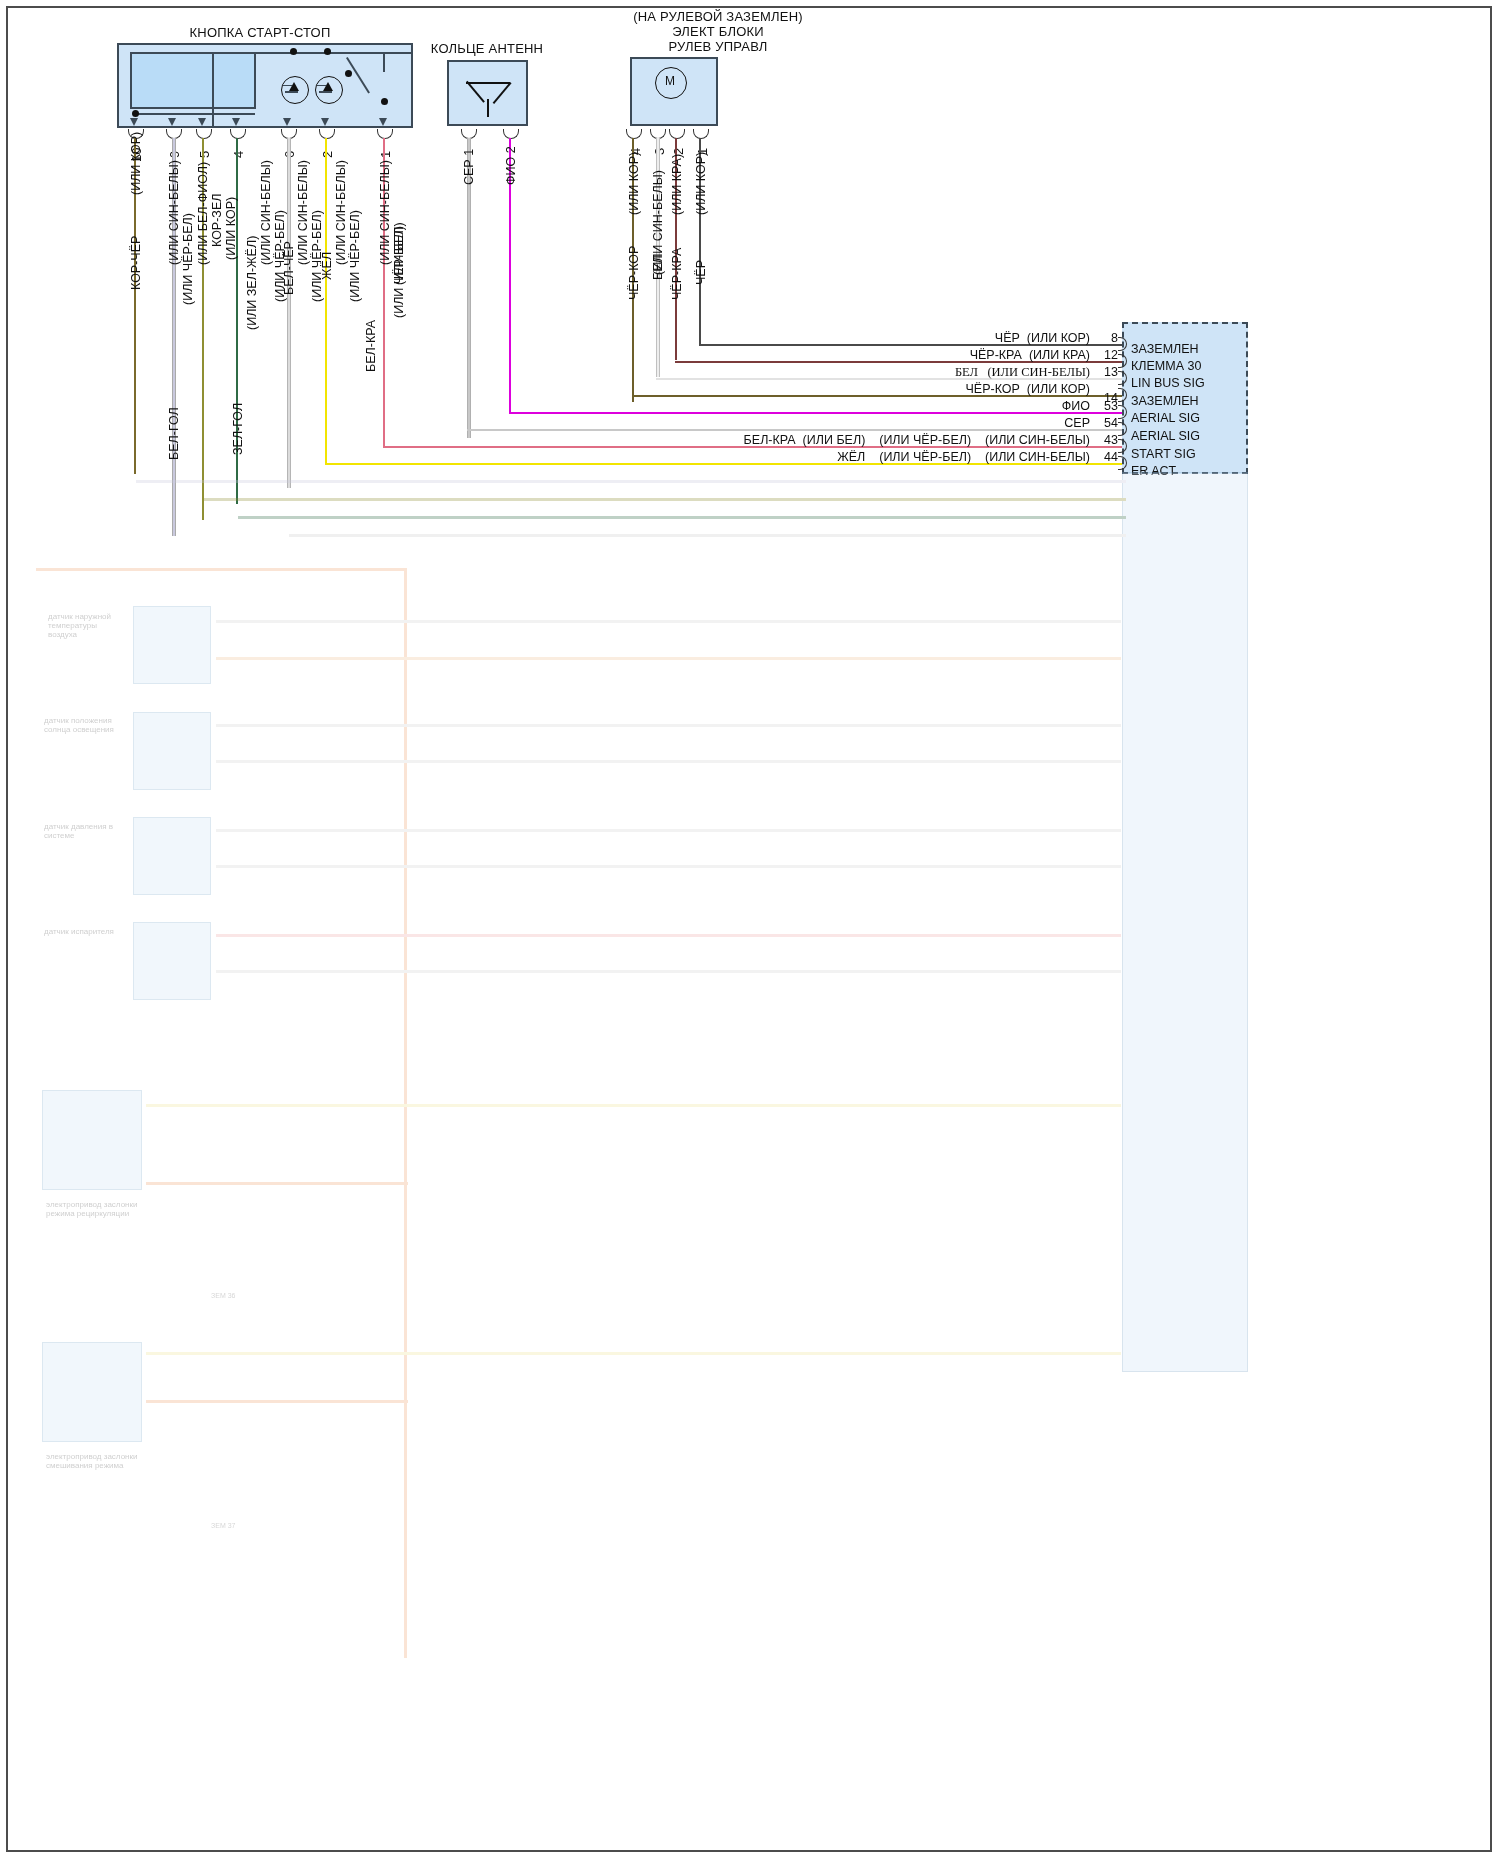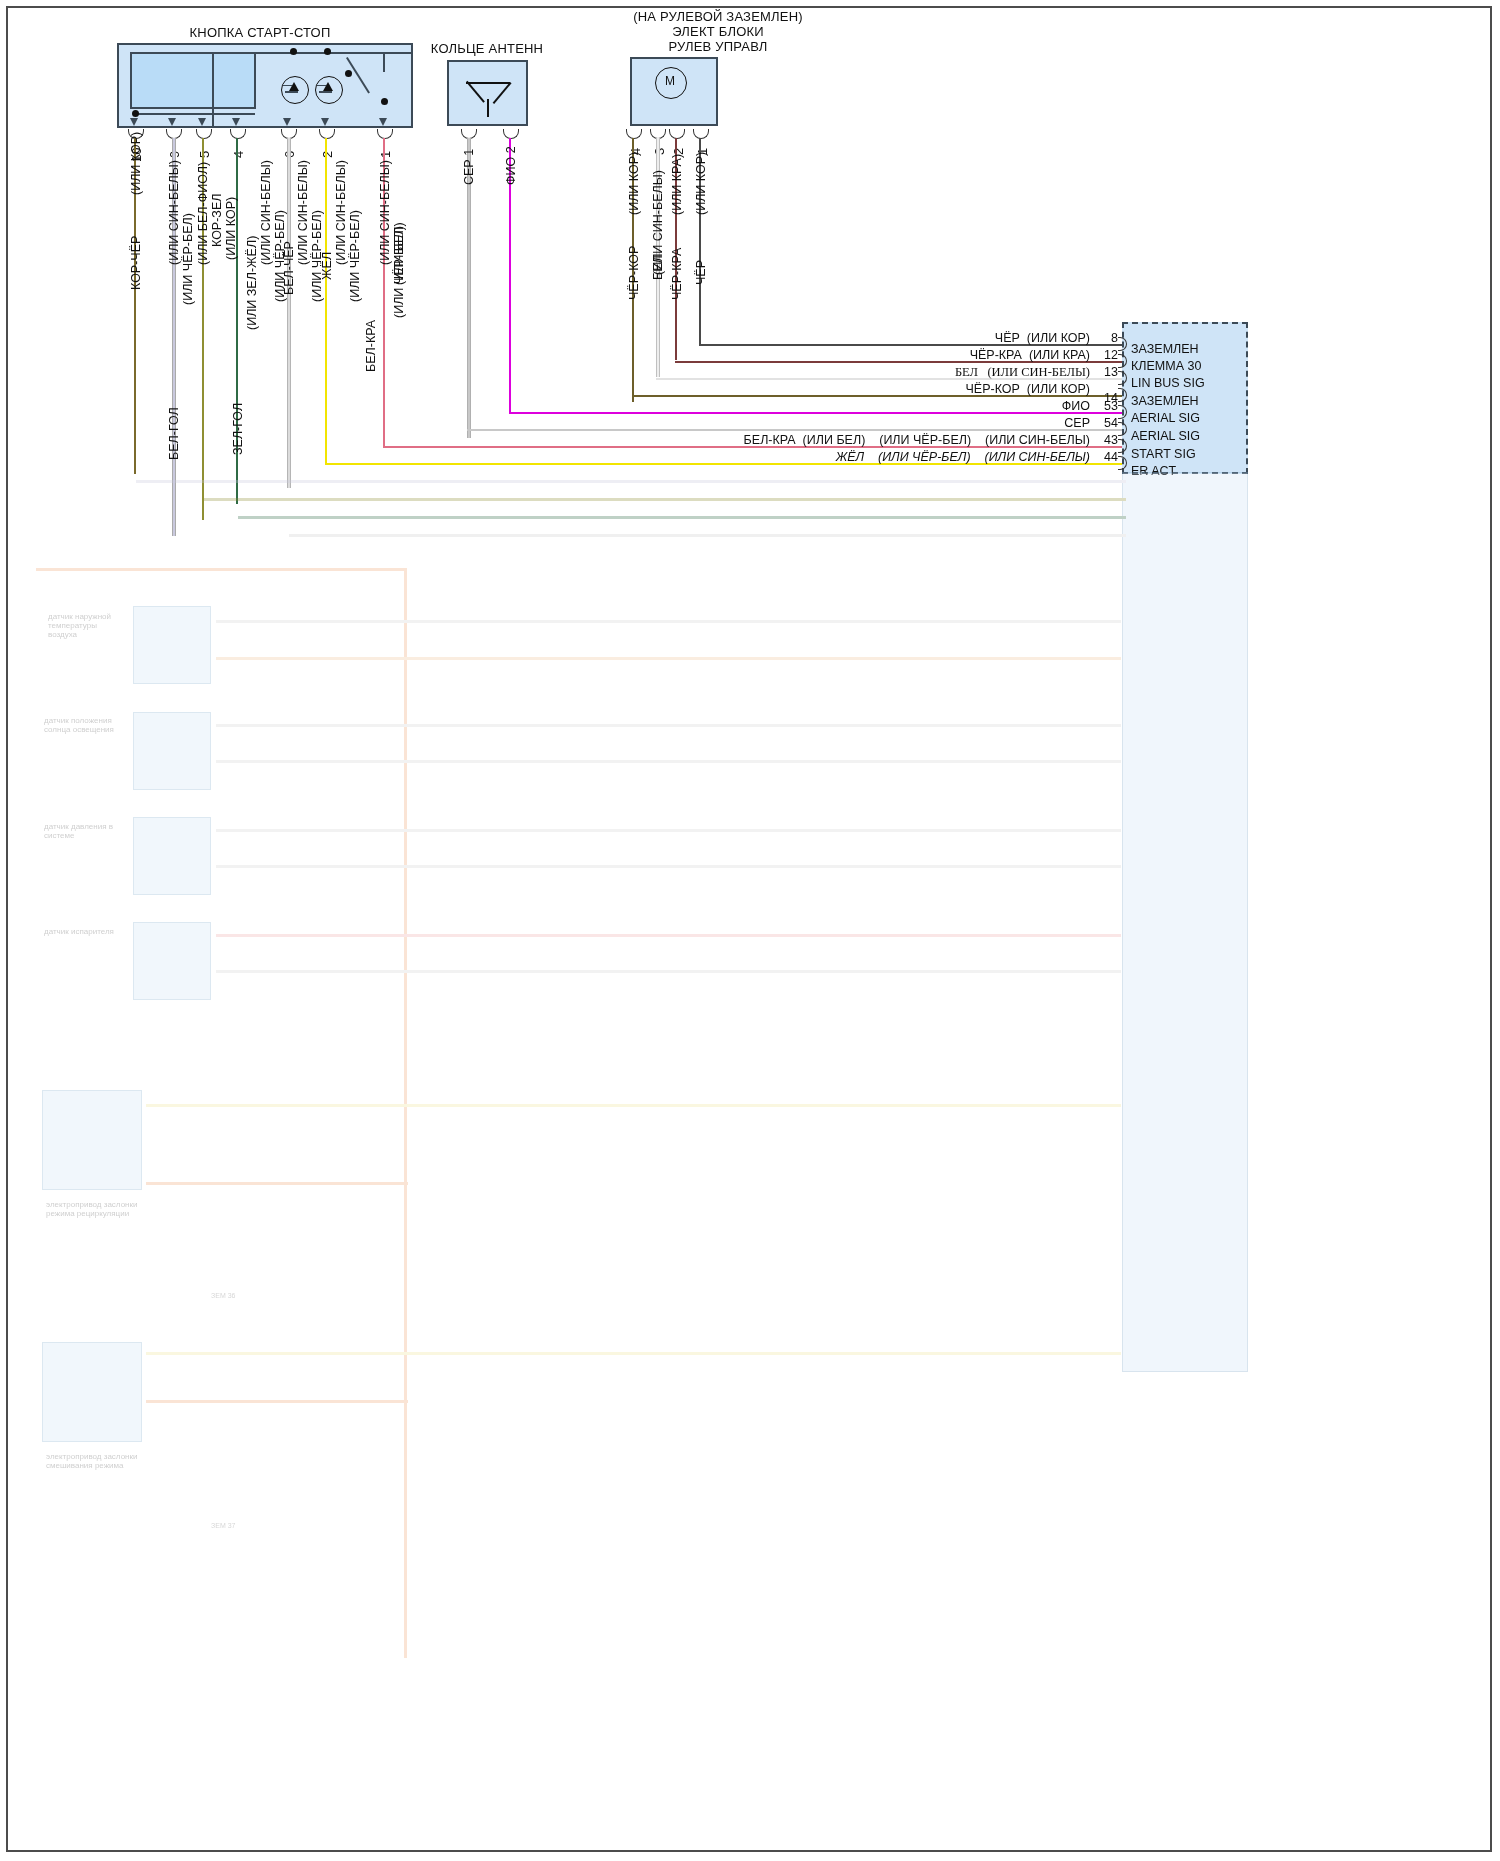--- a/index.html
+++ b/index.html
@@ -170,21 +170,21 @@
 
   <div class="ecu" style="left:1122px;top:322px;width:126px;height:152px;"></div>
 
   <div class="rowlab" style="left:760px;top:331px;width:330px;"><span>ЧЁР</span>&nbsp;&nbsp;<span>(ИЛИ КОР)</span></div>
   <div class="rowlab" style="left:760px;top:348px;width:330px;"><span>ЧЁР-КРА</span>&nbsp;&nbsp;<span>(ИЛИ КРА)</span></div>
   <div class="rowlab" style="left:760px;top:365px;width:330px;font-family:Liberation Serif, serif;"><span>БЕЛ</span>&nbsp;&nbsp;&nbsp;<span>(ИЛИ СИН-БЕЛЫ)</span></div>
   <div class="rowlab" style="left:760px;top:382px;width:330px;"><span>ЧЁР-КОР</span>&nbsp;&nbsp;<span>(ИЛИ КОР)</span></div>
   <div class="rowlab" style="left:760px;top:399px;width:330px;">ФИО</div>
   <div class="rowlab" style="left:760px;top:416px;width:330px;">СЕР</div>
   <div class="rowlab" style="left:540px;top:433px;width:550px;"><span>БЕЛ-КРА</span>&nbsp;&nbsp;<span>(ИЛИ БЕЛ)</span>&nbsp;&nbsp;&nbsp;&nbsp;<span>(ИЛИ ЧЁР-БЕЛ)</span>&nbsp;&nbsp;&nbsp;&nbsp;<span>(ИЛИ СИН-БЕЛЫ)</span></div>
-  <div class="rowlab" style="left:540px;top:450px;width:550px;font-style:italic;"><span>ЖЁЛ</span>&nbsp;&nbsp;&nbsp;&nbsp;<span>(ИЛИ ЧЁР-БЕЛ)</span>&nbsp;&nbsp;&nbsp;&nbsp;<span>(ИЛИ СИН-БЕЛЫ)</span></div>
+  <div class="rowlab" style="left:540px;top:450px;width:550px;"><span>ЖЁЛ</span>&nbsp;&nbsp;&nbsp;&nbsp;<span>(ИЛИ ЧЁР-БЕЛ)</span>&nbsp;&nbsp;&nbsp;&nbsp;<span>(ИЛИ СИН-БЕЛЫ)</span></div>
 
   <div class="rownum" style="left:1092px;top:331px;">8</div>
   <div class="rownum" style="left:1092px;top:348px;">12</div>
   <div class="rownum" style="left:1092px;top:365px;">13</div>
   <div class="rownum" style="left:1092px;top:382px;margin-top:9px;">14</div>
   <div class="rownum" style="left:1092px;top:399px;">53</div>
   <div class="rownum" style="left:1092px;top:416px;">54</div>
   <div class="rownum" style="left:1092px;top:433px;">43</div>
   <div class="rownum" style="left:1092px;top:450px;">44</div>
 

